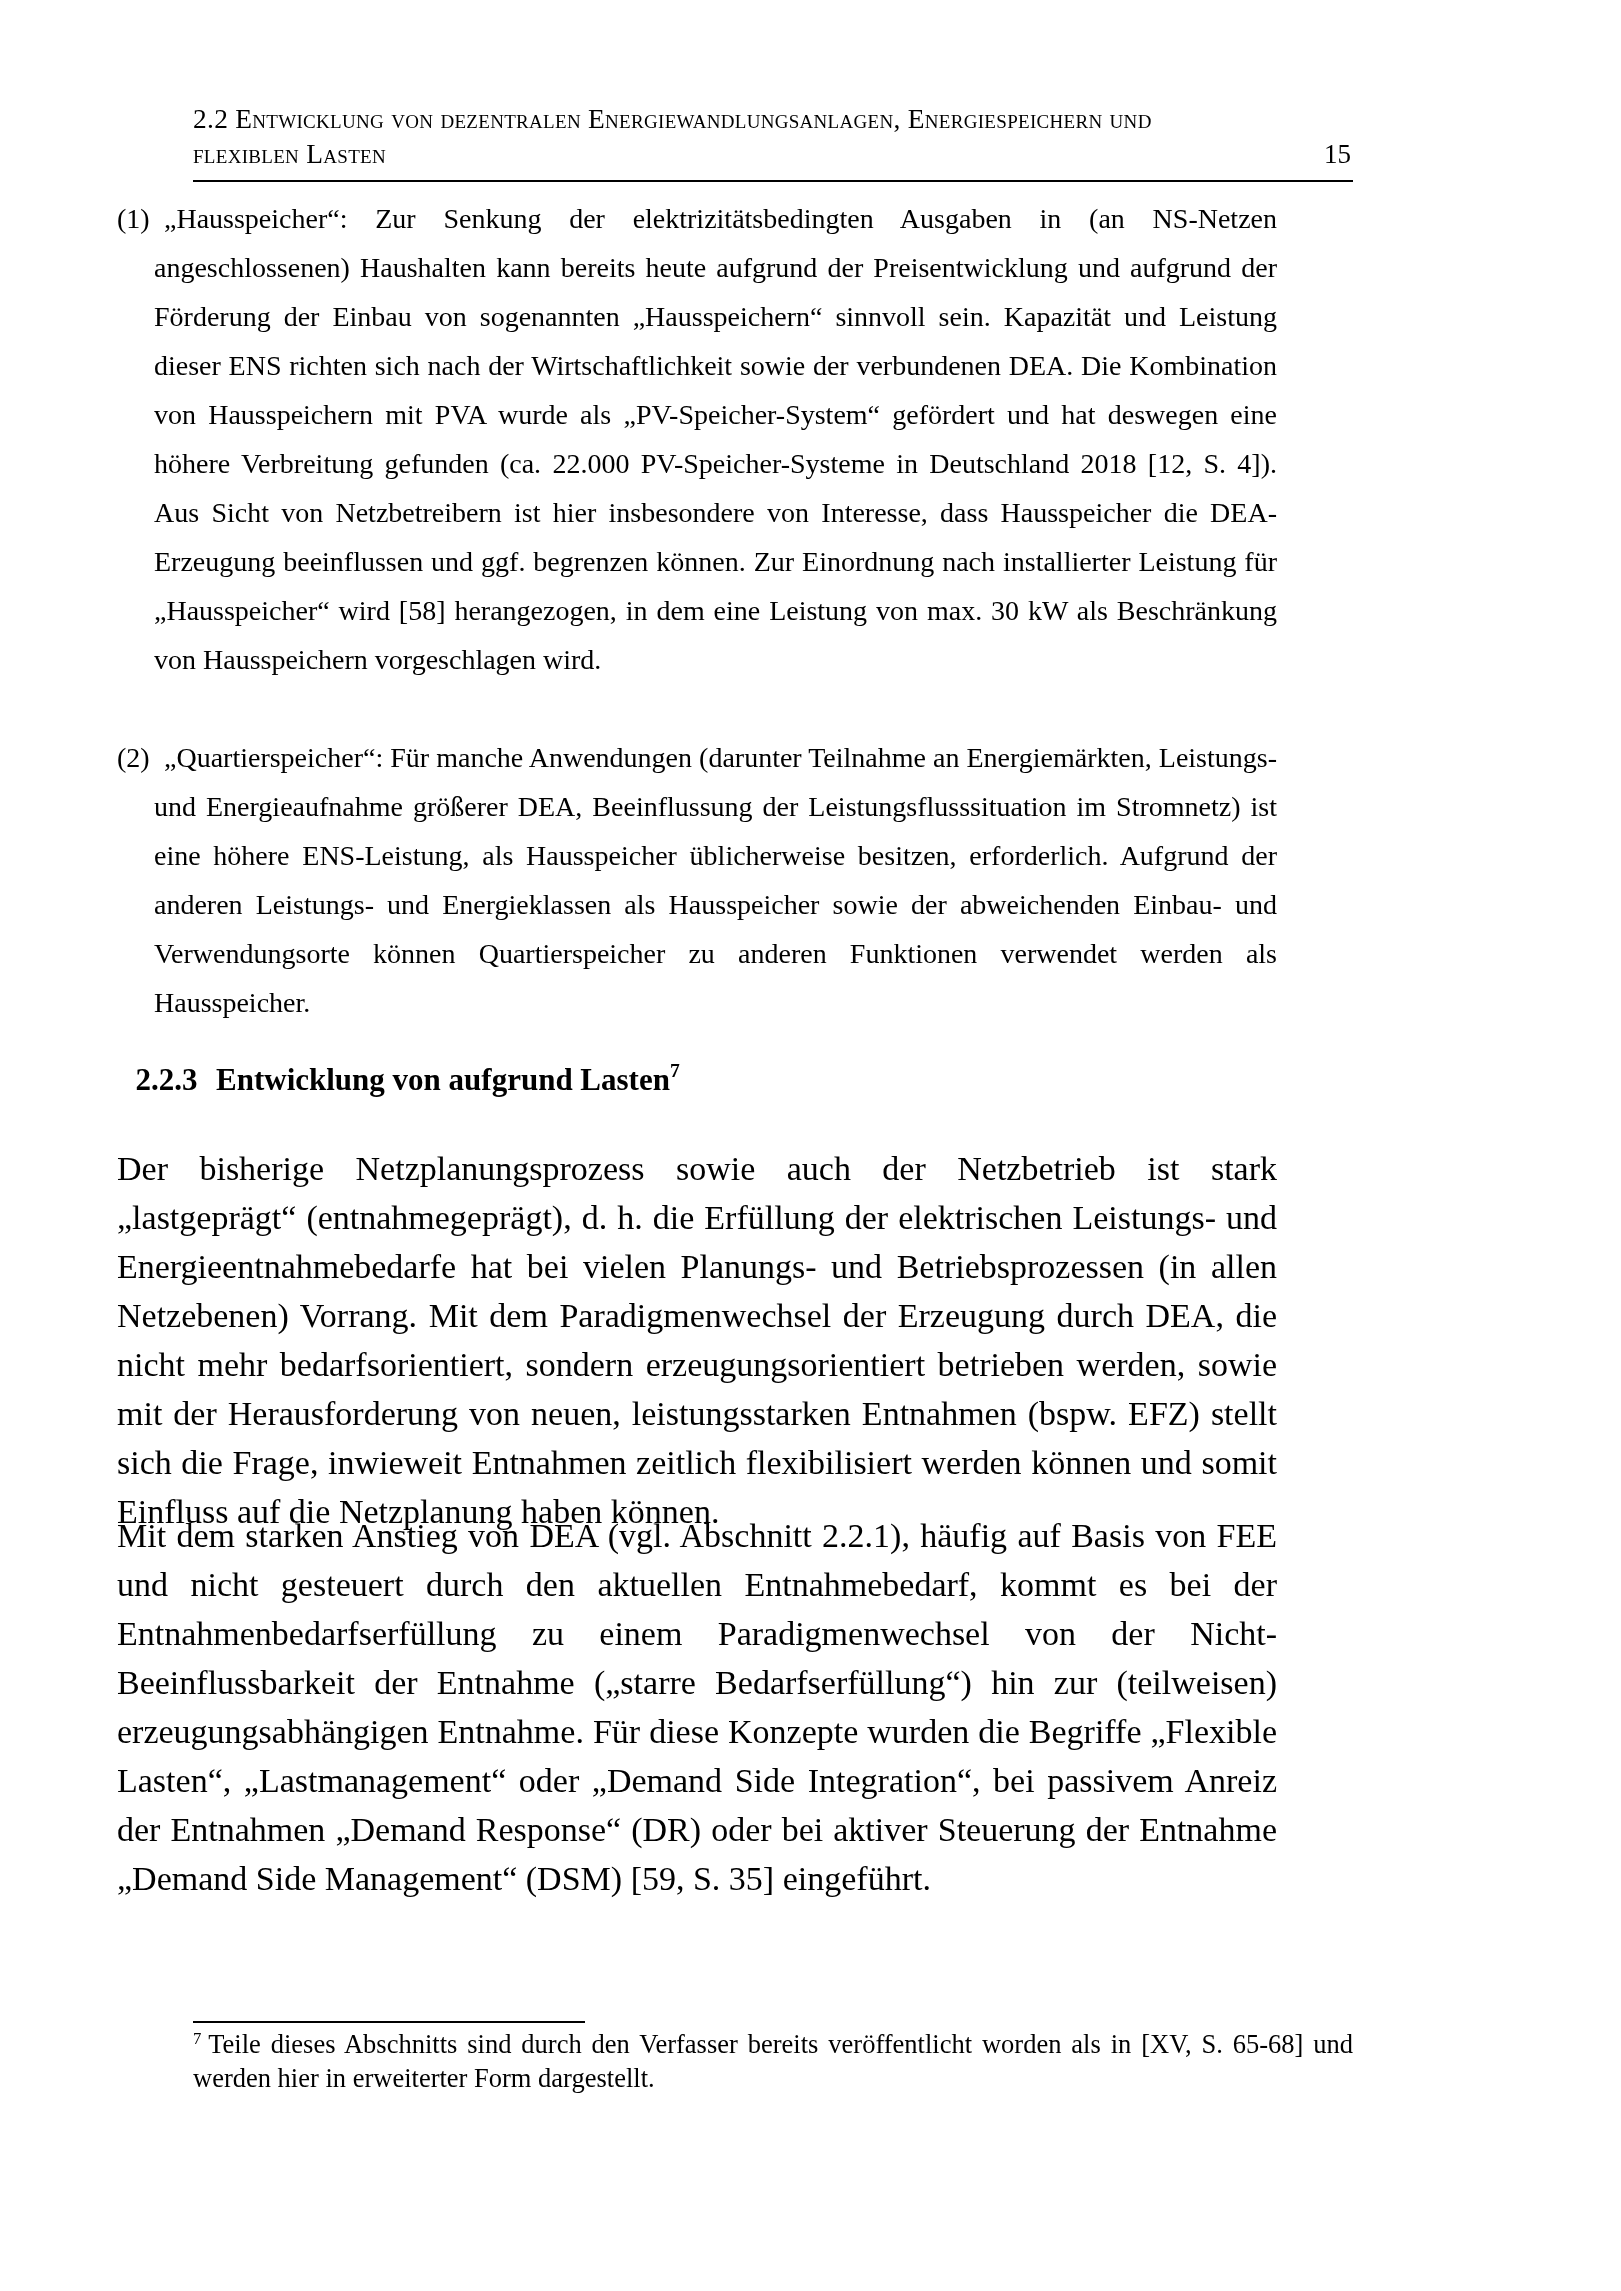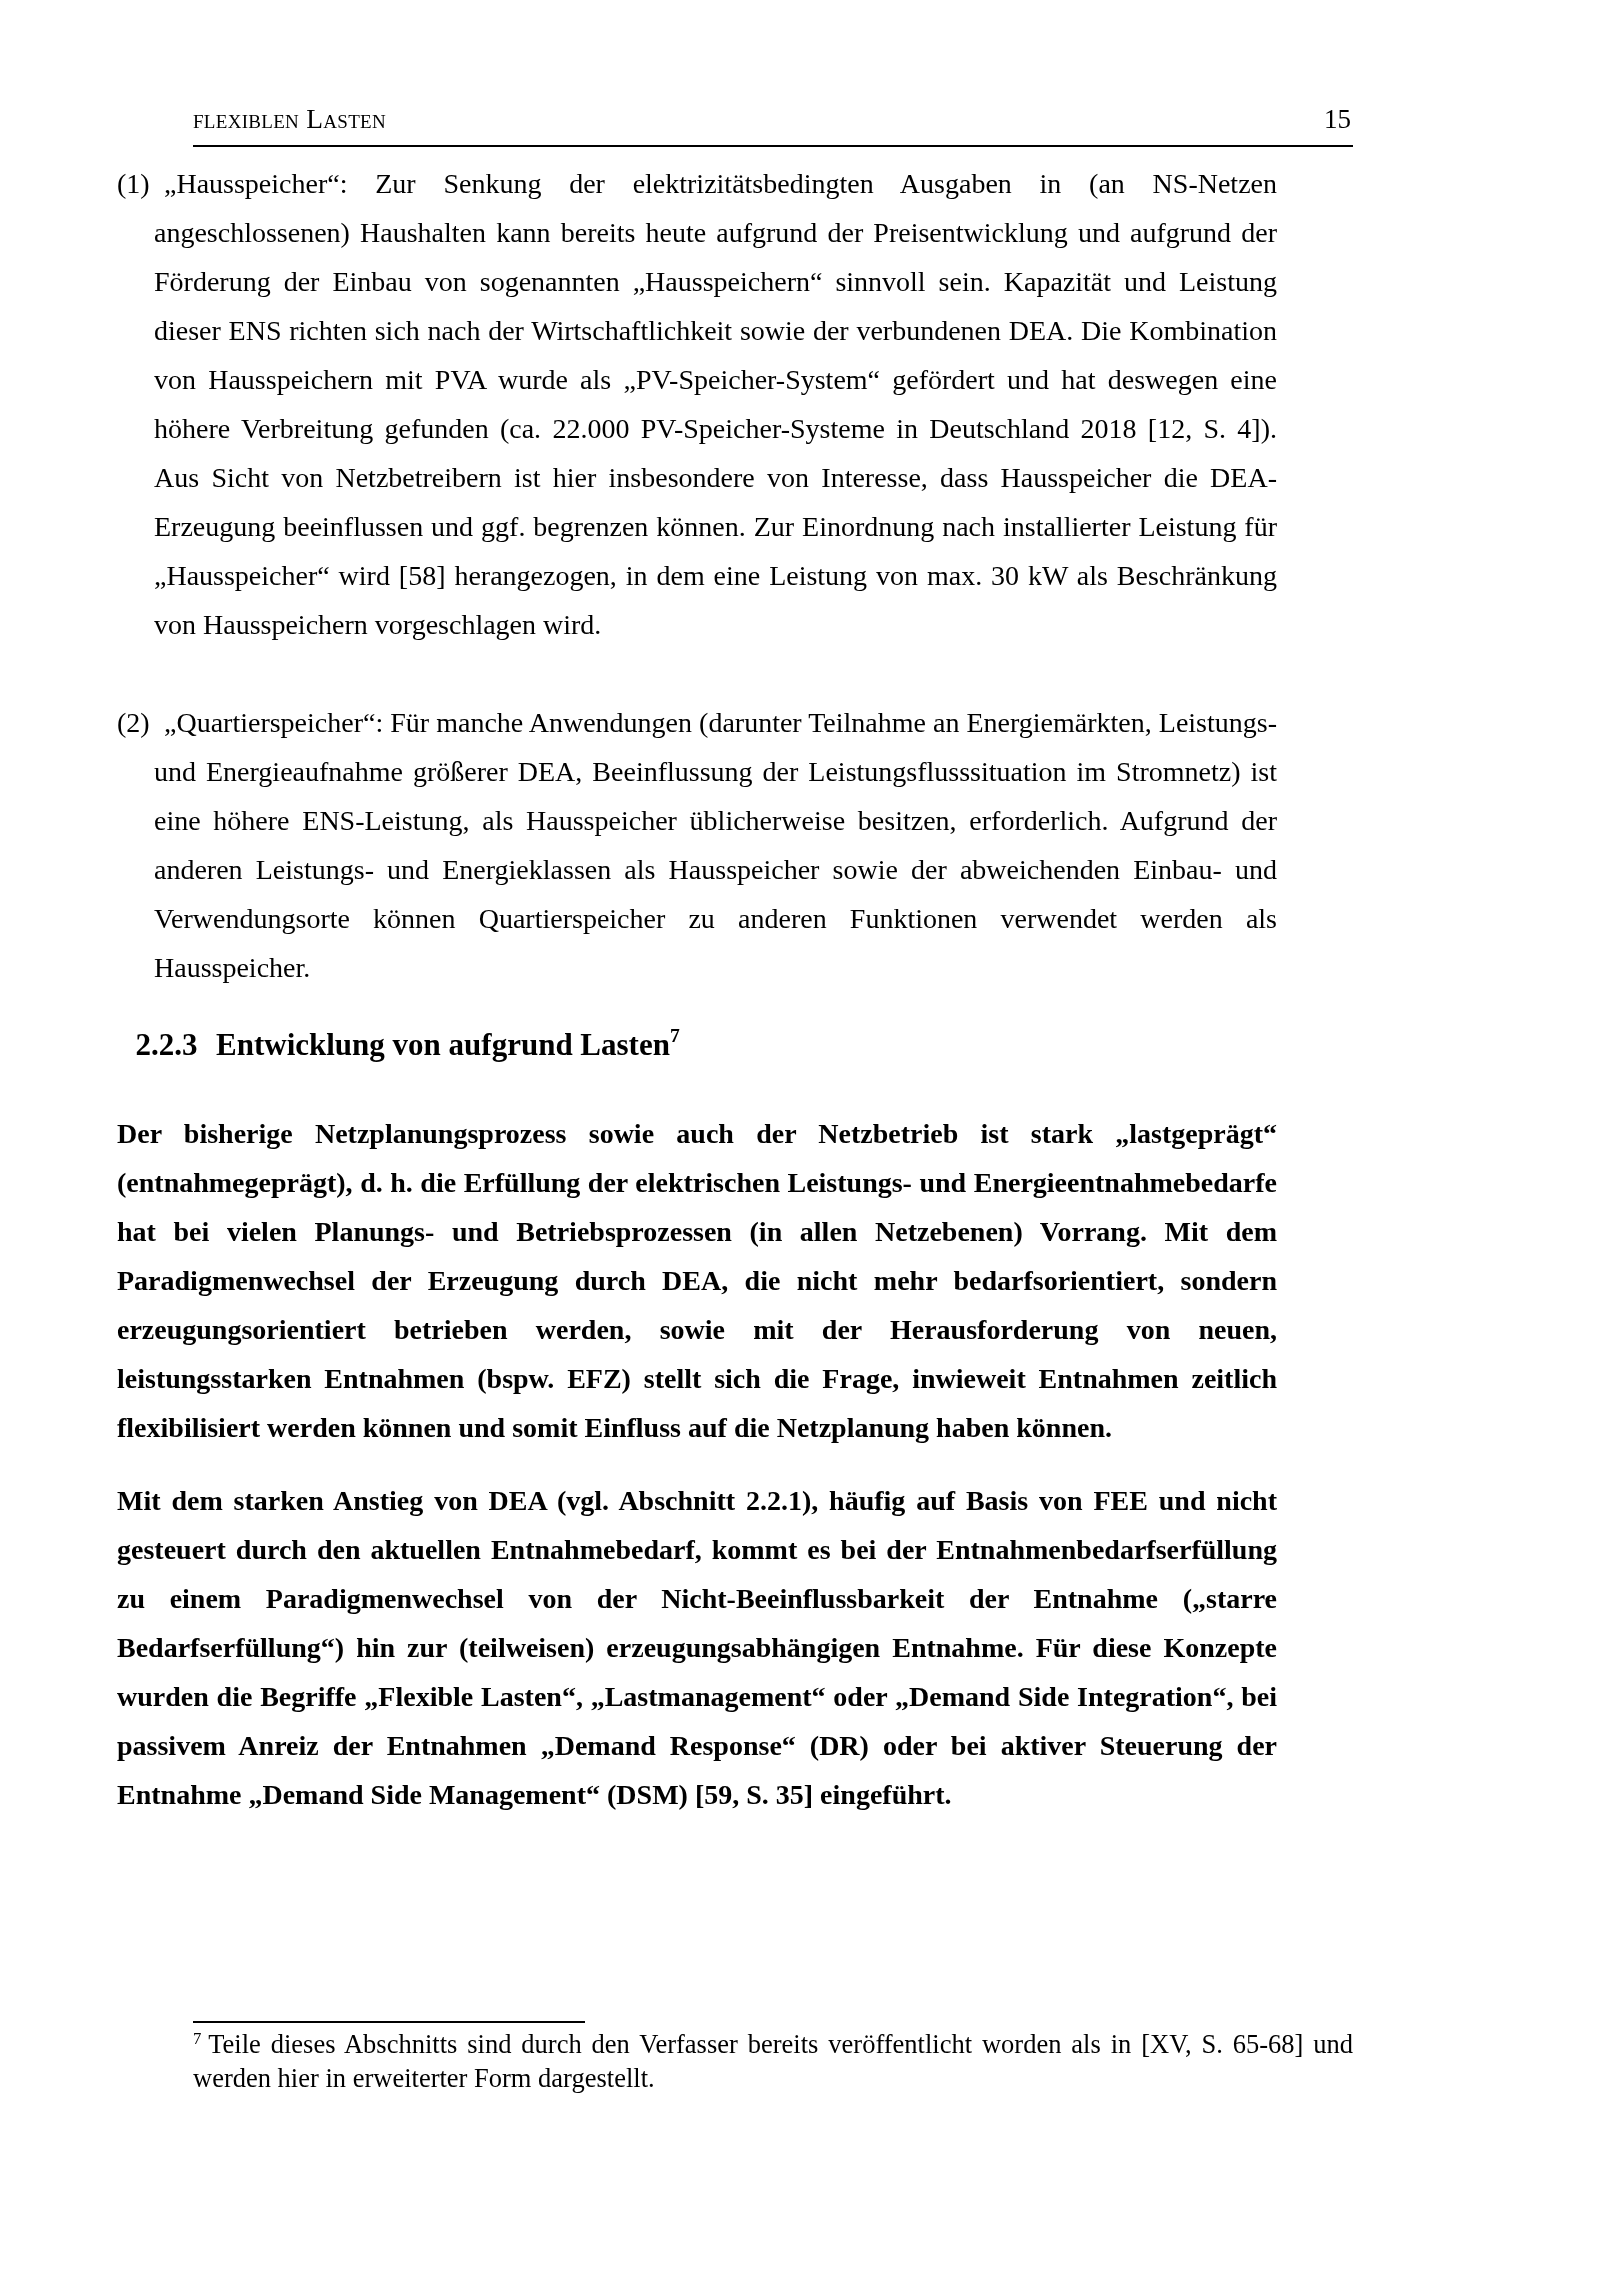--- a/index.html
+++ b/index.html
@@ -59,25 +59,24 @@
   }
   .section-heading .sec-num { display: inline-block; width: 99px; text-align: center; }
   .fn-ref {
     font-size: 19.6px;
     font-weight: bold;
     vertical-align: baseline;
     position: relative;
     top: -12.7px;
   }
   .body-par {
-    font-size: 28px;
+    font-size: 34px;
     line-height: 49px;
     text-align: justify;
     hyphens: none;
-    font-weight: bold;
   }
   .par-1 { margin-top: 41px; height: 343px; }
   .par-2 { margin-top: 24.5px; height: 343px; }
   
   .footnote {
     position: absolute;
     left: 193px;
     top: 2021px;
     width: 1160px;
   }
@@ -98,20 +97,21 @@
     top: -8.8px;
     margin-right: 6.9px;
   }
 </style>
 </head>
 <body>
 
 <div class="page">
 
   <header class="page-header">
+    <div class="header-line">2.2 Entwicklung von dezentralen Energiewandlungsanlagen, Energiespeichern und</div>
     <div class="header-line">flexiblen Lasten</div>
     <div class="page-num">15</div>
   </header>
 
   <main class="content">
 
     <p class="list-item item-1"><span class="marker">(1)</span><span>„Hausspeicher“: Zur Senkung der elektrizitätsbedingten Ausgaben in (an NS-Netzen angeschlossenen) Haushalten kann bereits heute aufgrund der Preisentwicklung und aufgrund der Förderung der Einbau von sogenannten „Hausspeichern“ sinnvoll sein. Kapazität und Leistung dieser ENS richten sich nach der Wirtschaftlichkeit sowie der verbundenen DEA. Die Kombination von Hausspeichern mit PVA wurde als „PV-Speicher-System“ gefördert und hat deswegen eine höhere Verbreitung gefunden (ca. 22.000 PV-Speicher-Systeme in Deutschland 2018 [12, S. 4]). Aus Sicht von Netzbetreibern ist hier insbesondere von Interesse, dass Hausspeicher die DEA-Erzeugung beeinflussen und ggf. begrenzen können. Zur Einordnung nach installierter Leistung für „Hausspeicher“ wird [58] herangezogen, in dem eine Leistung von max. 30 kW als Beschränkung von Hausspeichern vorgeschlagen wird.</span></p>
 
     <p class="list-item item-2"><span class="marker">(2)</span><span>„Quartierspeicher“: Für manche Anwendungen (darunter Teilnahme an Energiemärkten, Leistungs- und Energieaufnahme größerer DEA, Beeinflussung der Leistungsflusssituation im Stromnetz) ist eine höhere ENS-Leistung, als Hausspeicher üblicherweise besitzen, erforderlich. Aufgrund der anderen Leistungs- und Energieklassen als Hausspeicher sowie der abweichenden Einbau- und Verwendungsorte können Quartierspeicher zu anderen Funktionen verwendet werden als Hausspeicher.</span></p>
 

